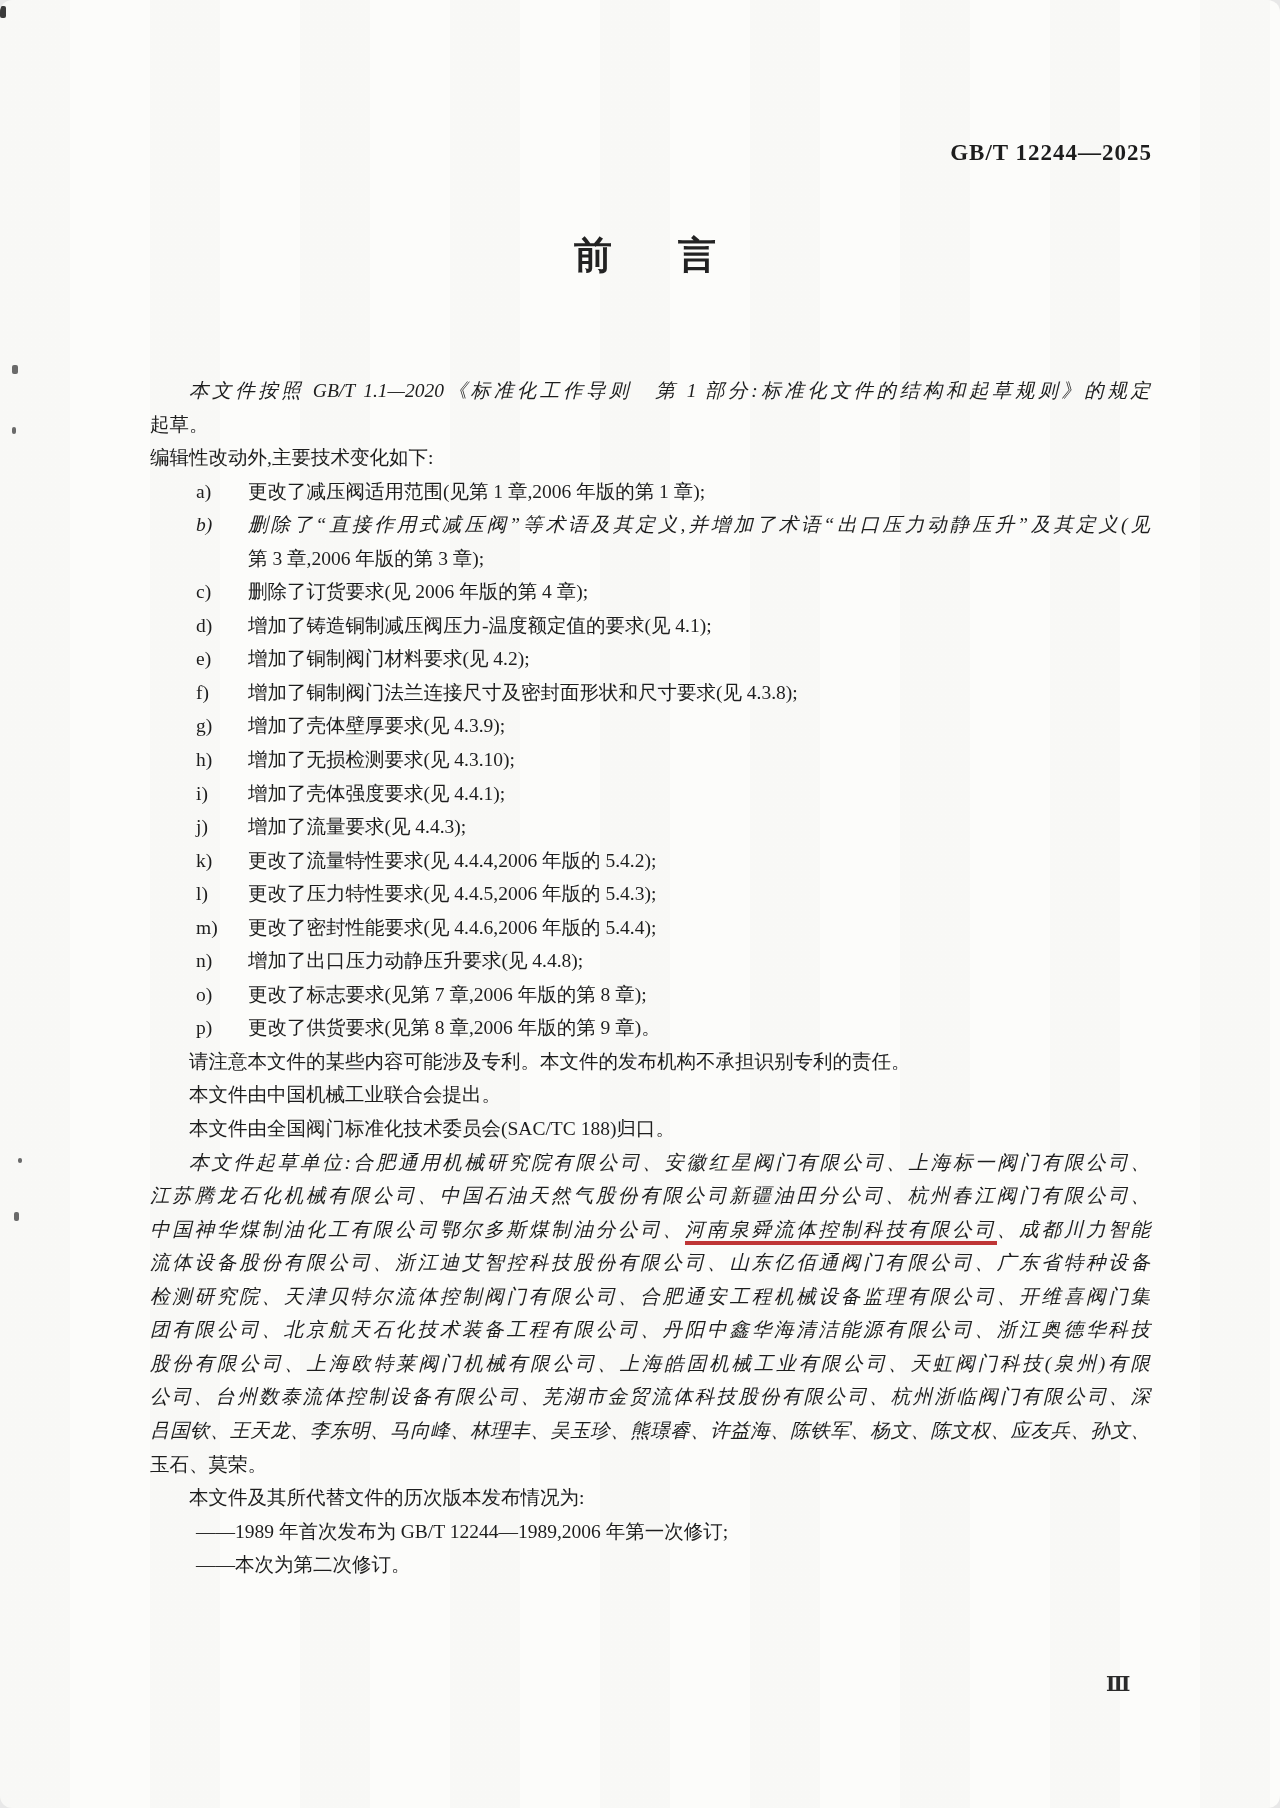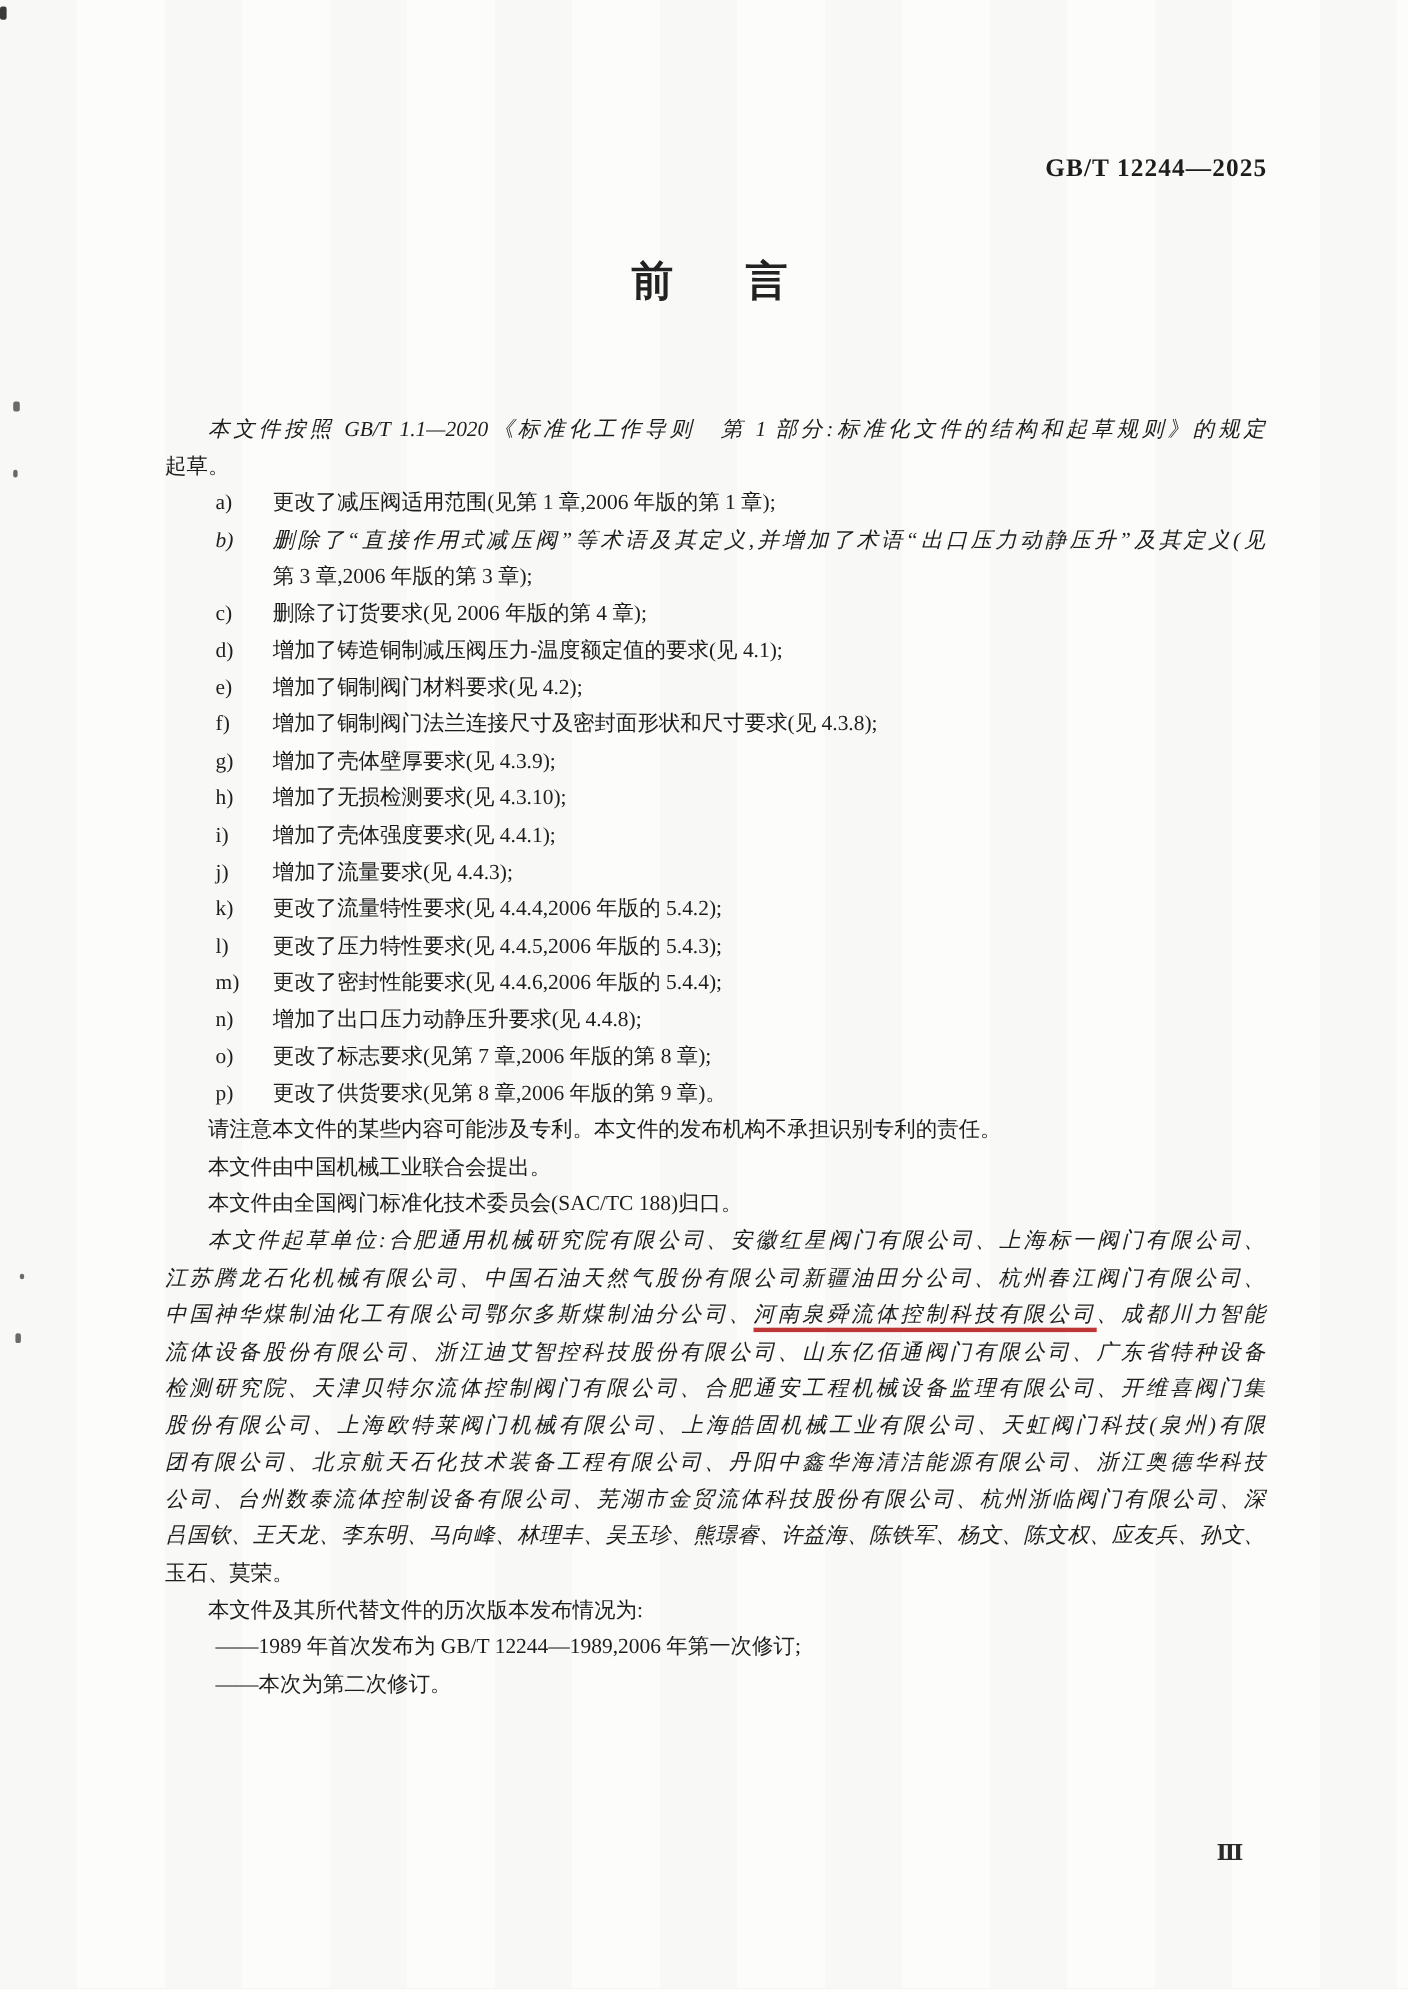--- a/index.html
+++ b/index.html
@@ -6,20 +6,21 @@
   .page{
     position:relative;
     width:1280px;height:1808px;
     margin:0 auto;
     background:
       repeating-linear-gradient(90deg, rgba(0,0,0,0.015) 0 70px, rgba(0,0,0,0) 70px 150px),
       #fcfcfa;
     font-family:"Liberation Serif","DejaVu Serif",serif;
     color:#1d1d1d;
     overflow:hidden;
+    border-radius:12px;
   }
   .hdr{
     position:absolute;top:140px;left:0;right:128px;
     text-align:right;font-size:23px;font-weight:600;letter-spacing:1px;
   }
   .ttl{
     position:absolute;top:230px;left:12px;width:100%;
     text-align:center;font-size:38px;font-weight:700;letter-spacing:14px;
     font-family:"Liberation Sans","DejaVu Sans",sans-serif;
     color:#222;
@@ -56,20 +57,21 @@
 
   <div class="hdr">GB/T 12244—2025</div>
 
   <div class="ttl">前　言</div>
 
   <div class="body">
 
     <div class="ln full ind">本文件按照 GB/T 1.1—2020《标准化工作导则　第 1 部分:标准化文件的结构和起草规则》的规定</div>
     <div class="ln">起草。</div>
 
+    <div class="ln">编辑性改动外,主要技术变化如下:</div>
 
     <div class="ln item">
       <span class="ltr">a)</span>
       <span class="txt">更改了减压阀适用范围(见第 1 章,2006 年版的第 1 章);</span>
     </div>
     <div class="ln item full">
       <span class="ltr">b)</span>
       <span class="txt">删除了“直接作用式减压阀”等术语及其定义,并增加了术语“出口压力动静压升”及其定义(见</span>
     </div>
     <div class="ln cont">第 3 章,2006 年版的第 3 章);</div>
@@ -134,22 +136,22 @@
     <div class="ln ind">本文件由中国机械工业联合会提出。</div>
     <div class="ln ind">本文件由全国阀门标准化技术委员会(SAC/TC 188)归口。</div>
 
     <div class="ln full ind">本文件起草单位:合肥通用机械研究院有限公司、安徽红星阀门有限公司、上海标一阀门有限公司、</div>
     <div class="ln full">江苏腾龙石化机械有限公司、中国石油天然气股份有限公司新疆油田分公司、杭州春江阀门有限公司、</div>
     <div class="ln full">
       <span>中国神华煤制油化工有限公司鄂尔多斯煤制油分公司、</span><span class="redline">河南泉舜流体控制科技有限公司</span><span>、成都川力智能</span>
     </div>
     <div class="ln full">流体设备股份有限公司、浙江迪艾智控科技股份有限公司、山东亿佰通阀门有限公司、广东省特种设备</div>
     <div class="ln full">检测研究院、天津贝特尔流体控制阀门有限公司、合肥通安工程机械设备监理有限公司、开维喜阀门集</div>
+    <div class="ln full">团有限公司、北京航天石化技术装备工程有限公司、丹阳中鑫华海清洁能源有限公司、浙江奥德华科技</div>
     <div class="ln full">股份有限公司、上海欧特莱阀门机械有限公司、上海皓固机械工业有限公司、天虹阀门科技(泉州)有限</div>
-    <div class="ln full">团有限公司、北京航天石化技术装备工程有限公司、丹阳中鑫华海清洁能源有限公司、浙江奥德华科技</div>
     <div class="ln full">公司、台州数泰流体控制设备有限公司、芜湖市金贸流体科技股份有限公司、杭州浙临阀门有限公司、深</div>
 
     <div class="ln full">吕国钦、王天龙、李东明、马向峰、林理丰、吴玉珍、熊璟睿、许益海、陈铁军、杨文、陈文权、应友兵、孙文、</div>
     <div class="ln">玉石、莫荣。</div>
 
     <div class="ln ind">本文件及其所代替文件的历次版本发布情况为:</div>
     <div class="ln dash">——1989 年首次发布为 GB/T 12244—1989,2006 年第一次修订;</div>
     <div class="ln dash">——本次为第二次修订。</div>
 
   </div>

